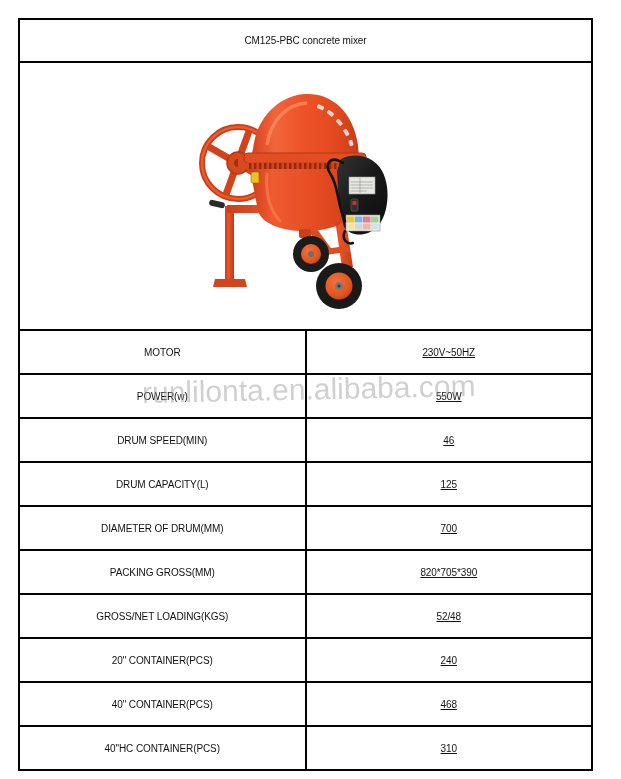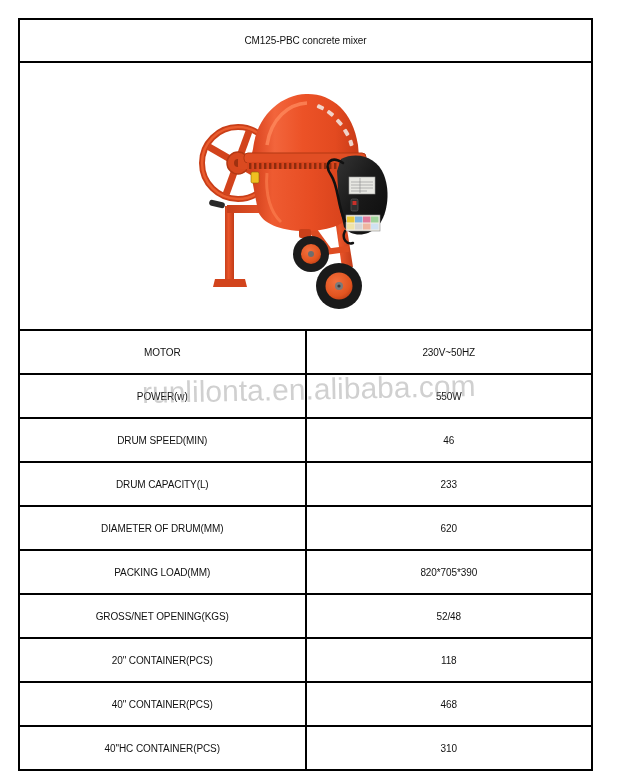--- a/index.html
+++ b/index.html
@@ -50,21 +50,21 @@
   .photo-cell {
     height: 258px;
     padding: 0;
     position: relative;
   }
 
   .row-cell {
     height: 34px;
   }
   .col-label { width: 287px; margin-top: 48px; }
-  .col-value { width: 286px; }
+  .col-value { width: 286px; text-decoration: underline; }
 
   .loading-cell {
     height: 42px;
   }
 
   
   .watermark {
     position: absolute;
     left: 142px;
     top: 372px;
@@ -289,39 +289,39 @@
       <tr>
         <td class="row-cell col-label">POWER(w)</td>
         <td class="row-cell col-value">550W</td>
       </tr>
       <tr>
         <td class="row-cell col-label">DRUM SPEED(MIN)</td>
         <td class="row-cell col-value">46</td>
       </tr>
       <tr>
         <td class="row-cell col-label">DRUM CAPACITY(L)</td>
-        <td class="row-cell col-value">233</td>
+        <td class="row-cell col-value">125</td>
       </tr>
       <tr>
         <td class="row-cell col-label">DIAMETER OF DRUM(MM)</td>
-        <td class="row-cell col-value">620</td>
-      </tr>
-      <tr>
-        <td class="row-cell col-label">PACKING LOAD(MM)</td>
+        <td class="row-cell col-value">700</td>
+      </tr>
+      <tr>
+        <td class="row-cell col-label">PACKING GROSS(MM)</td>
         <td class="row-cell col-value">820*705*390</td>
       </tr>
       <tr>
-        <td class="row-cell col-label">GROSS/NET OPENING(KGS)</td>
+        <td class="row-cell col-label">GROSS/NET LOADING(KGS)</td>
         <td class="row-cell col-value">52/48</td>
       </tr>
 
 
       <tr>
         <td class="row-cell col-label">20" CONTAINER(PCS)</td>
-        <td class="row-cell col-value">118</td>
+        <td class="row-cell col-value">240</td>
       </tr>
       <tr>
         <td class="row-cell col-label">40" CONTAINER(PCS)</td>
         <td class="row-cell col-value">468</td>
       </tr>
       <tr>
         <td class="row-cell col-label">40"HC CONTAINER(PCS)</td>
         <td class="row-cell col-value">310</td>
       </tr>
 

